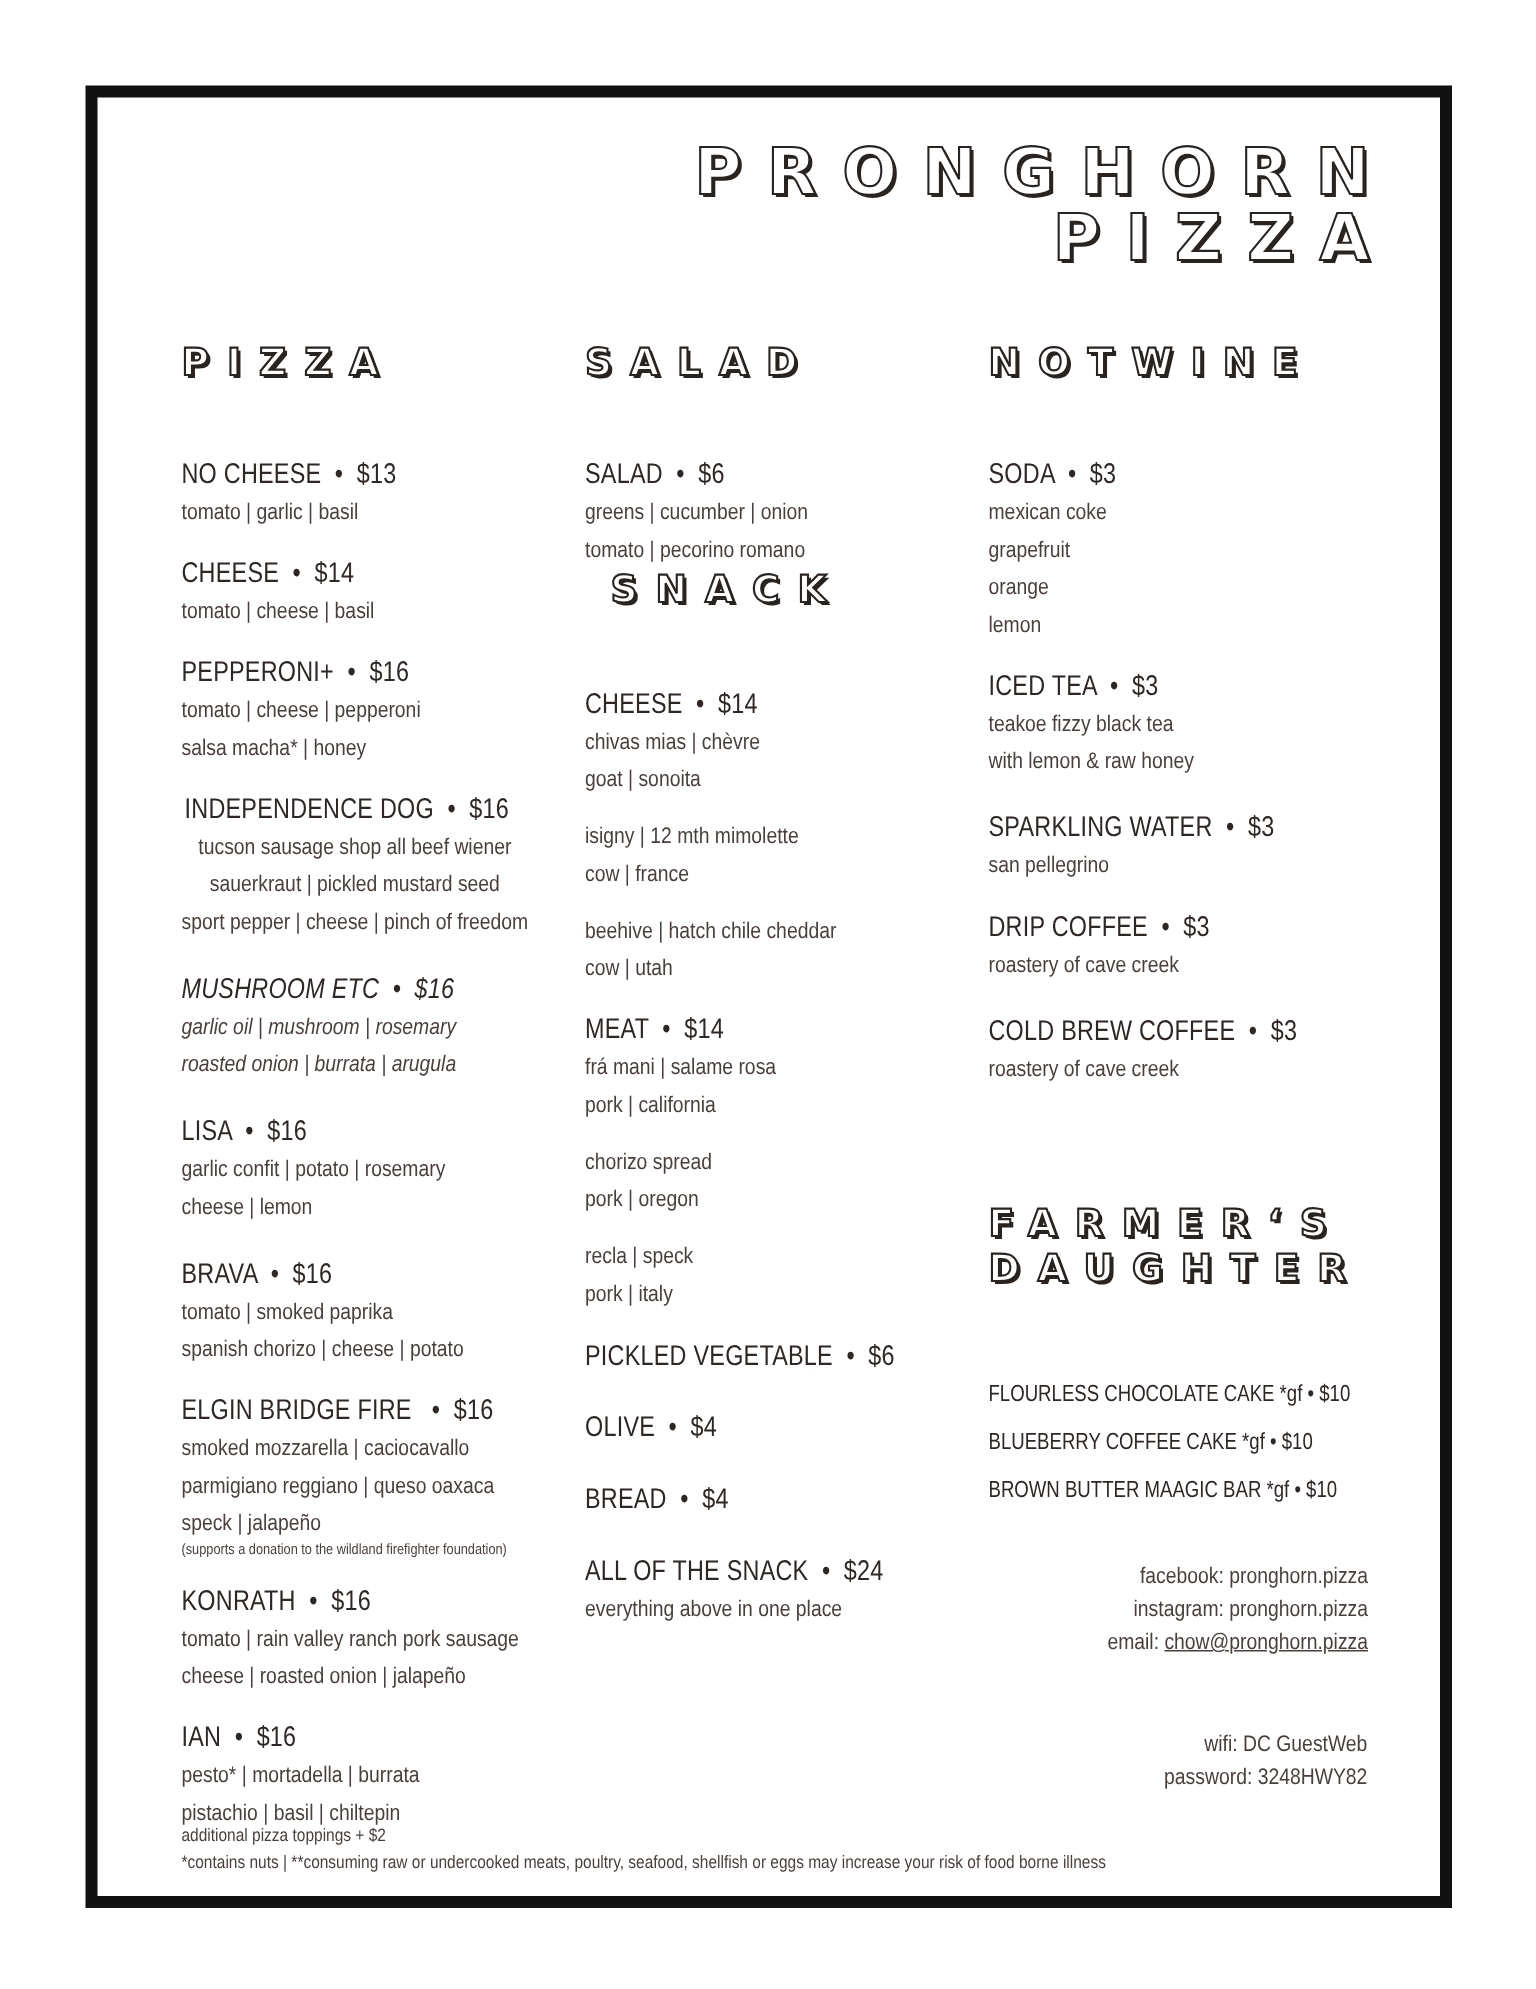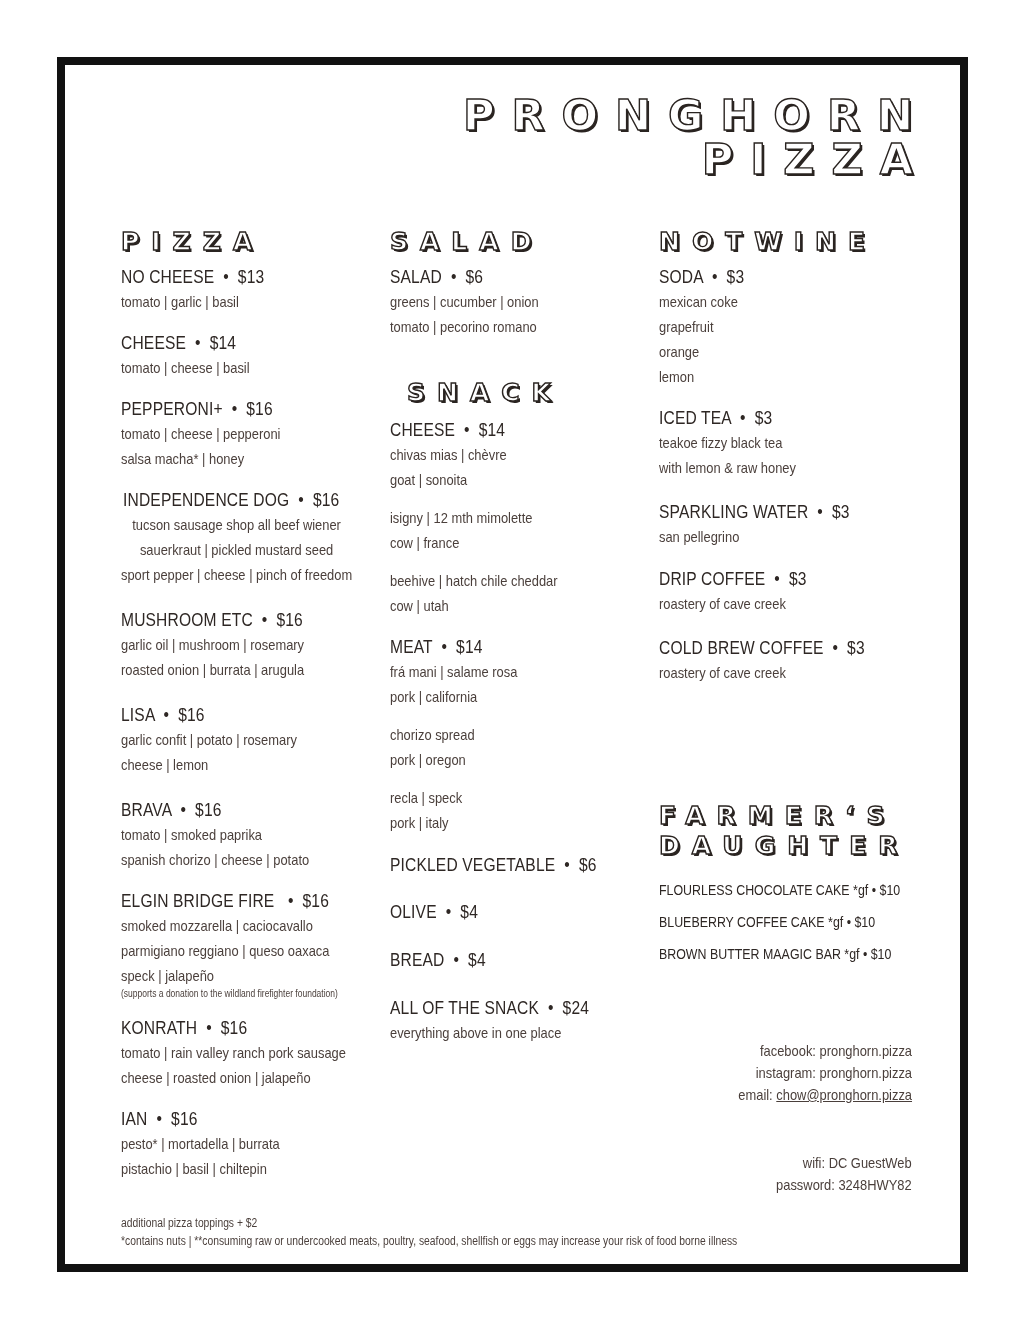--- a/index.html
+++ b/index.html
@@ -20,21 +20,21 @@
                 white-space: nowrap; letter-spacing: 0.2px; }
   .item-desc { font-size: 15px; color: #4a3f3b; line-height: 25px; transform: scaleX(0.86);
                transform-origin: left center; white-space: nowrap; }
   .small-note { font-size: 10px; color: #4a3f3b; transform: scaleX(0.85); transform-origin: left center; white-space: nowrap; line-height: 12px; }
   .dessert { font-size: 15.5px; color: #2e2724; transform: scaleX(0.80); transform-origin: left center; white-space: nowrap; line-height: 20px; }
   .contact { font-size: 15px; color: #4a3f3b; line-height: 22px; text-align: right;
              transform: scaleX(0.86); transform-origin: right center; white-space: nowrap; }
   .contact .email-link { text-decoration: underline; }
   .footer { font-size: 12px; color: #4a3f3b; line-height: 18px; transform: scaleX(0.86);
             transform-origin: left center; white-space: nowrap; }
-  .item { position: absolute; }
+  .item { position: absolute; margin-top: 40px; }
 </style>
 </head>
 <body>
 
 <div class="frame">
 
   <div class="abs display brand">
     <span>PRONGHORN</span>
     <span>PIZZA</span>
   </div>
@@ -53,21 +53,21 @@
       <div class="item-title"><span>PEPPERONI+</span> &nbsp;<span>•</span>&nbsp; <span>$16</span></div>
       <div class="item-desc">tomato | cheese | pepperoni</div>
       <div class="item-desc">salsa macha* | honey</div>
     </div>
     <div class="item" style="left:56px; top:423px;text-align:center;">
       <div class="item-title"><span>INDEPENDENCE DOG</span> &nbsp;<span>•</span>&nbsp; <span>$16</span></div>
       <div class="item-desc">tucson sausage shop all beef wiener</div>
       <div class="item-desc">sauerkraut | pickled mustard seed</div>
       <div class="item-desc">sport pepper | cheese | pinch of freedom</div>
     </div>
-    <div class="item" style="left:56px; top:543px;">
+    <div class="item" style="left:56px; top:543px;font-style:italic;">
       <div class="item-title"><span>MUSHROOM ETC</span> &nbsp;<span>•</span>&nbsp; <span>$16</span></div>
       <div class="item-desc">garlic oil | mushroom | rosemary</div>
       <div class="item-desc">roasted onion | burrata | arugula</div>
     </div>
     <div class="item" style="left:56px; top:638px;">
       <div class="item-title"><span>LISA</span> &nbsp;<span>•</span>&nbsp; <span>$16</span></div>
       <div class="item-desc">garlic confit | potato | rosemary</div>
       <div class="item-desc">cheese | lemon</div>
     </div>
     <div class="item" style="left:56px; top:733px;">

